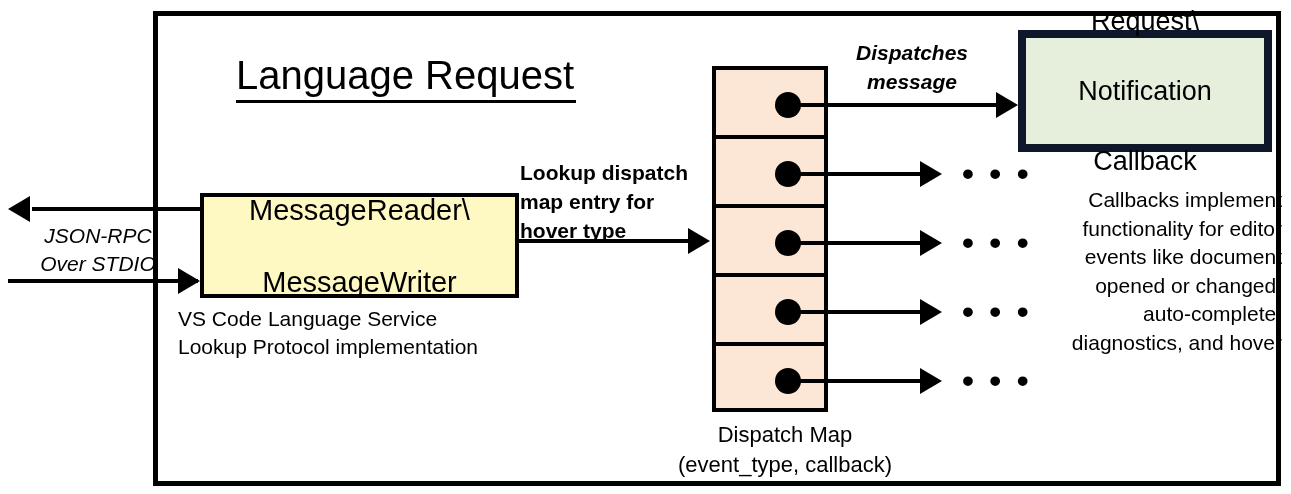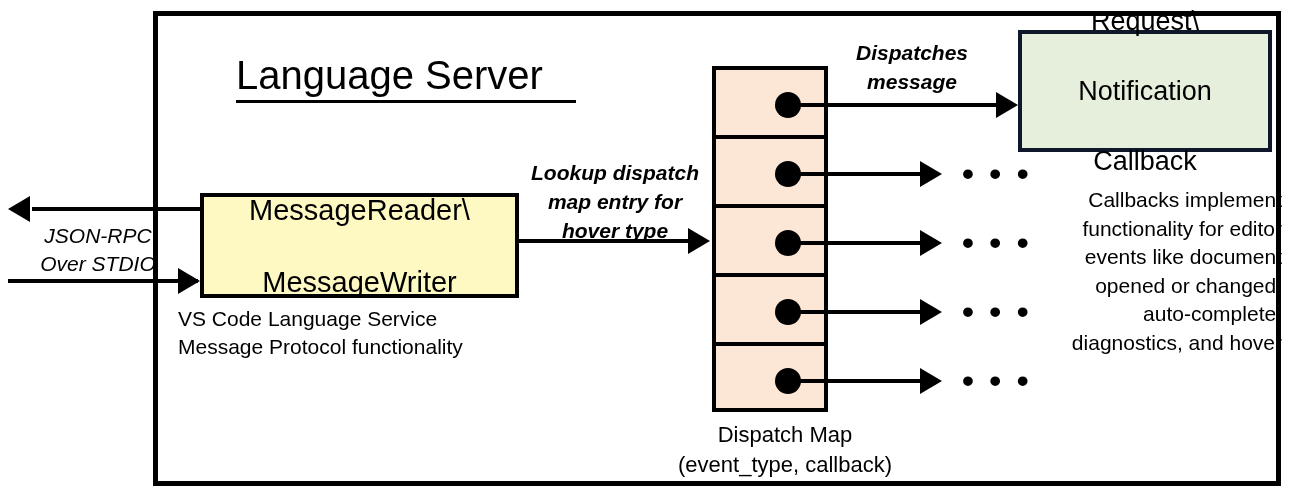--- a/index.html
+++ b/index.html
@@ -29,56 +29,56 @@
         background:#fef9c3;border:4px solid #000;box-sizing:border-box;
         display:flex;align-items:center;justify-content:center;}
   .boxA span{font-size:29px;line-height:36px;text-align:center;display:block;}
 
   .capA{position:absolute;left:178px;top:305px;width:364px;text-align:left;
         font-size:21px;line-height:28px;}
 
   .jsonlbl{position:absolute;left:18px;top:222px;width:160px;text-align:center;
            font-style:italic;font-size:21px;line-height:28px;font-weight:normal;}
 
-  .lookuplbl{position:absolute;left:520px;top:158px;width:190px;text-align:center;
-             font-style:italic;font-size:21px;line-height:29px;font-weight:bold;}
+  .lookuplbl{position:absolute;left:520px;top:158px;width:190px;
+             font-size:21px;line-height:29px;font-weight:bold;}
 
   .dispatchlbl{position:absolute;left:832px;top:38px;width:160px;text-align:center;
                font-style:italic;font-size:21px;line-height:29px;font-weight:bold;}
 
   
   .dmap{position:absolute;left:712px;top:66px;width:116px;height:346px;
         border:4px solid #000;box-sizing:border-box;background:#FCE6D6;}
   .dcell{position:absolute;left:0;width:108px;height:69px;box-sizing:border-box;
          border-bottom:4px solid #000;}
   .dcell.last{border-bottom:none;height:70px;}
   .dot{position:absolute;width:26px;height:26px;border-radius:50%;background:#000;}
 
   .dcap{position:absolute;left:640px;top:420px;width:290px;text-align:center;
         font-size:22px;line-height:30px;}
 
   .boxB{position:absolute;left:1018px;top:30px;width:254px;height:122px;
-        background:#E6EEDC;border:4px solid #0f172a;box-sizing:border-box;
+        background:#E6EEDC;border:8px solid #0f172a;box-sizing:border-box;
         display:flex;align-items:center;justify-content:center;}
   .boxB span{font-size:27px;line-height:35px;text-align:center;display:block;}
 
   .capB{position:absolute;left:1010px;top:186px;width:272px;text-align:right;
         font-size:21px;line-height:28.5px;}
 
   .ell{position:absolute;font-size:34px;line-height:20px;letter-spacing:3px;
        font-weight:bold;color:#000;}
 </style>
 </head>
 <body>
 
 <div class="stage">
 
   <div class="frame"></div>
 
-  <div class="title">Language Server</div>
+  <div class="title">Language Request</div>
 
   <div class="hline" style="left:32px;top:207px;width:170px;"></div>
   <div class="arrowL" style="left:8px;top:196px;"></div>
 
   <div class="hline" style="left:8px;top:279px;width:190px;"></div>
   <div class="arrowR" style="left:178px;top:268px;"></div>
 
   <div class="jsonlbl">
     <div>JSON-RPC</div>
     <div>Over STDIO</div>
@@ -86,21 +86,21 @@
 
   <div class="boxA">
     <span>
       <span>MessageReader\</span><br>
       <span>MessageWriter</span>
     </span>
   </div>
 
   <div class="capA">
     <div>VS Code Language Service</div>
-    <div>Message Protocol functionality</div>
+    <div>Lookup Protocol implementation</div>
   </div>
 
   <div class="hline" style="left:519px;top:239px;width:172px;"></div>
   <div class="arrowR" style="left:688px;top:228px;"></div>
 
   <div class="lookuplbl">
     <div>Lookup dispatch</div>
     <div>map entry for</div>
     <div>hover type</div>
   </div>

